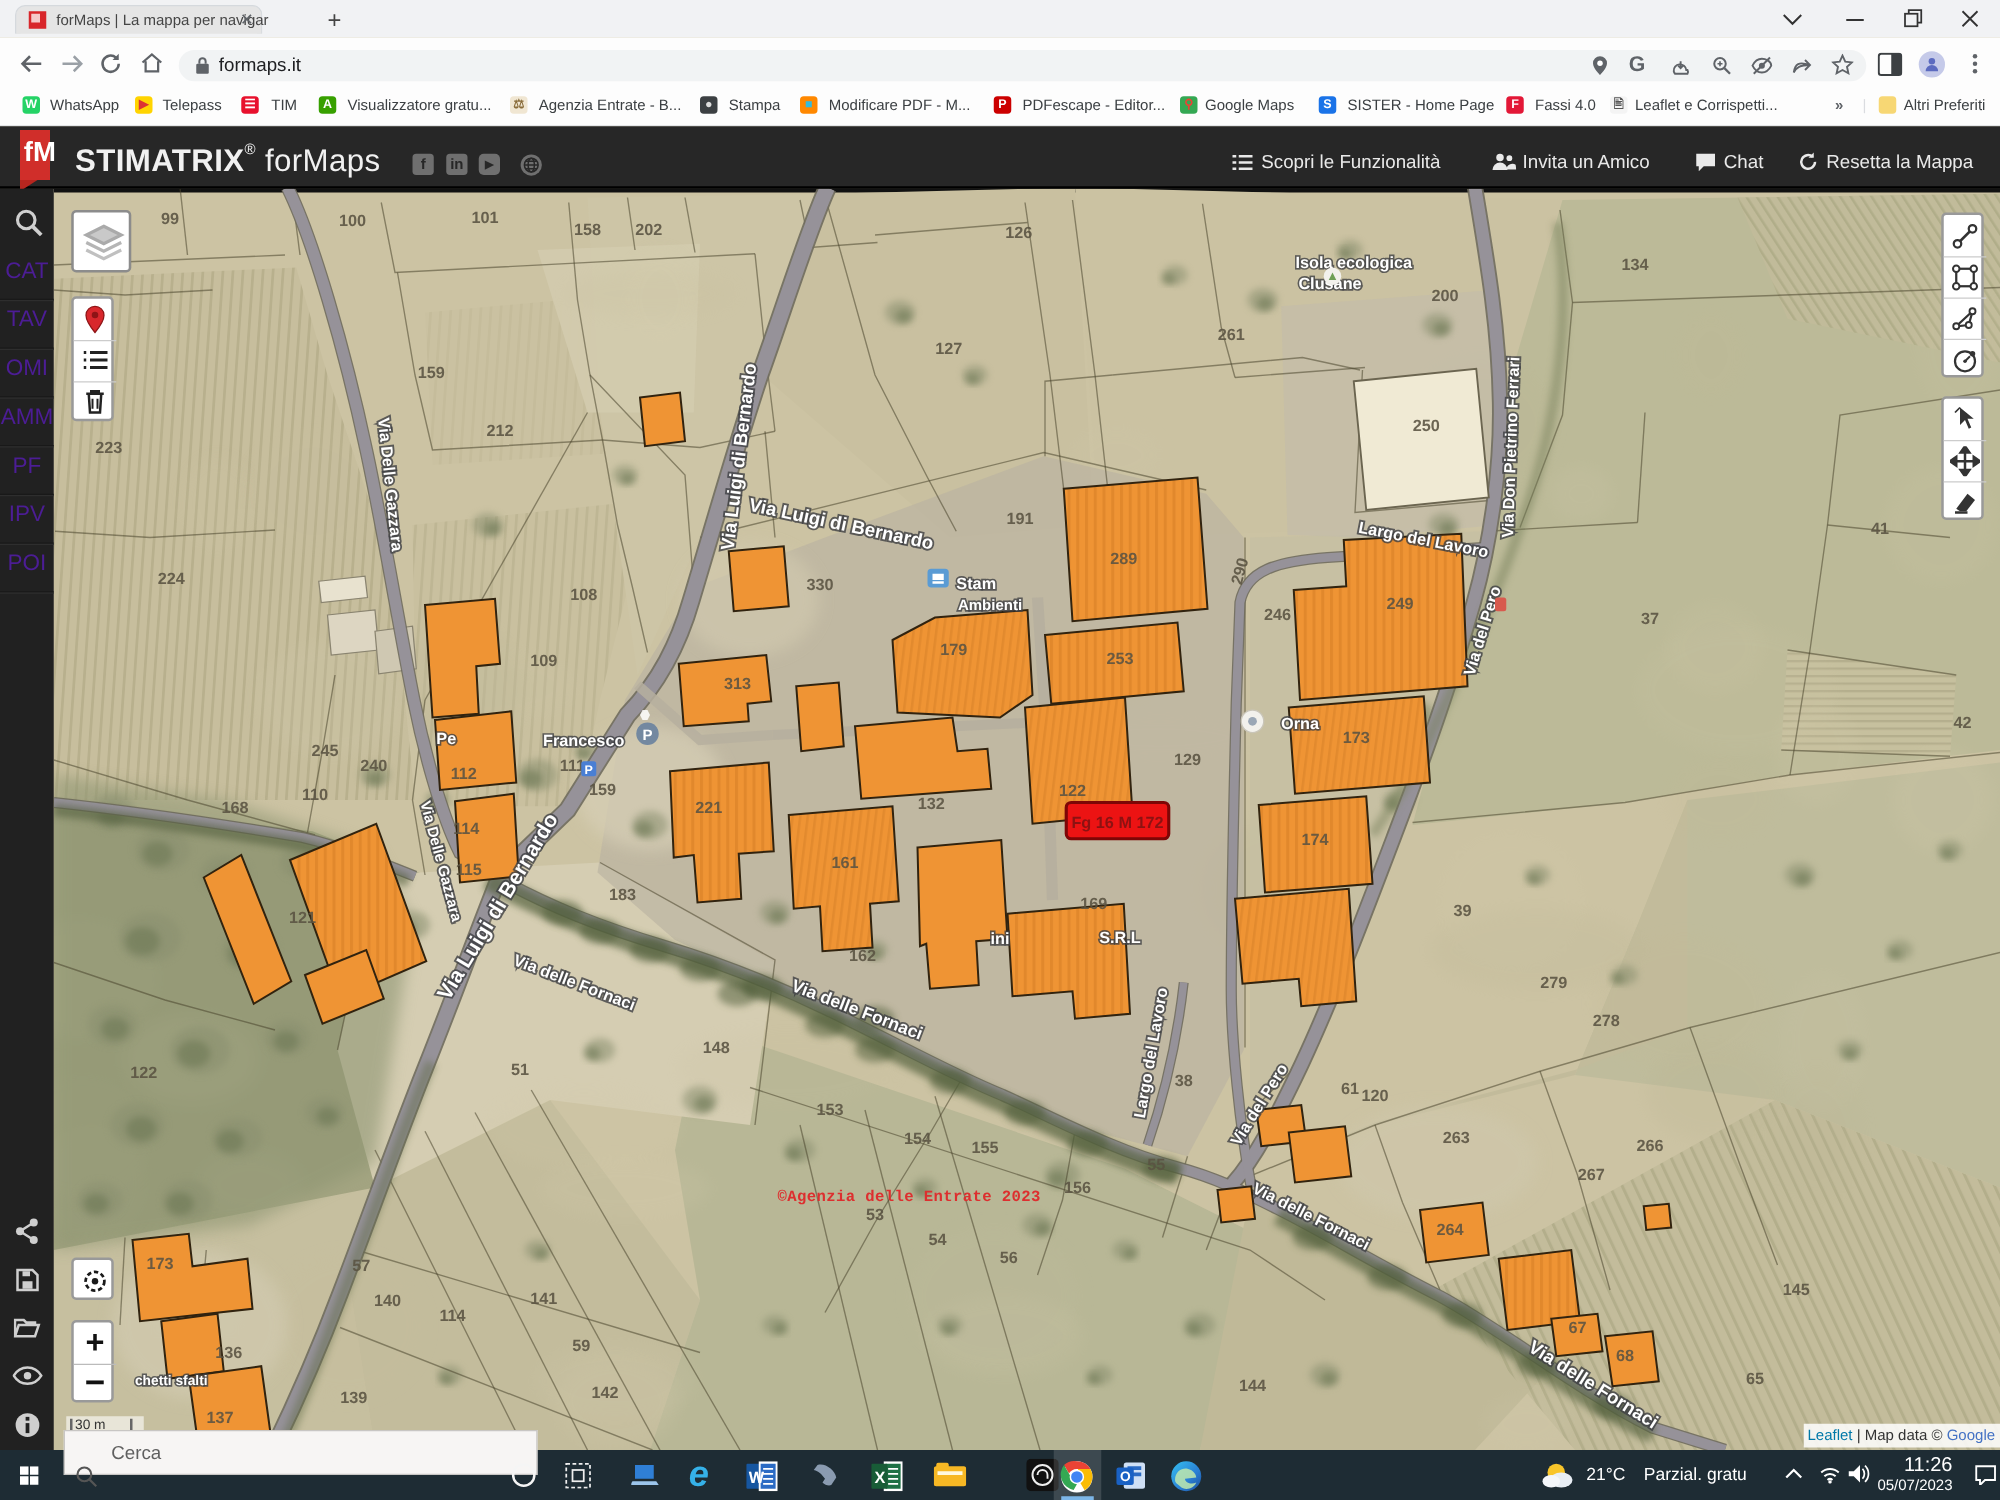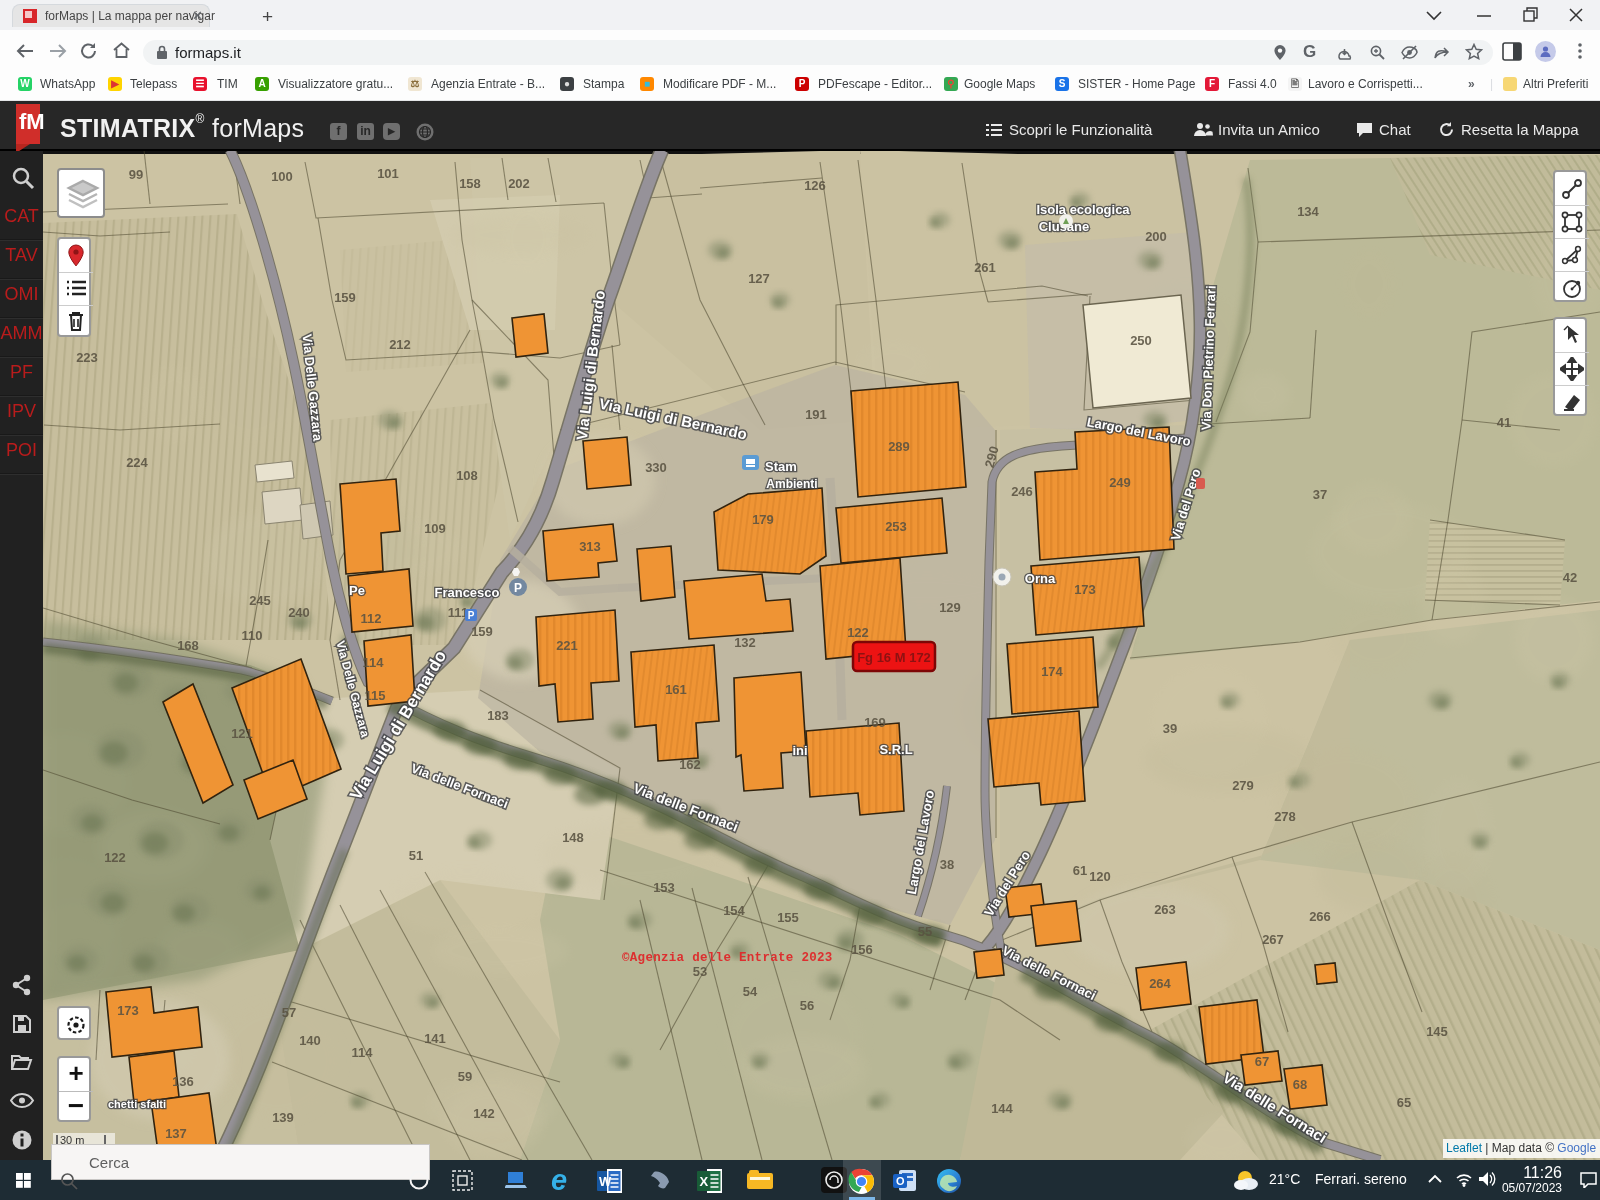--- a/index.html
+++ b/index.html
@@ -22,21 +22,21 @@
 #fmheader{position:absolute;left:0;top:101px;width:1600px;height:50px;background:#272727;border-bottom:2px solid #000}
 #fmlogo{position:absolute;left:16px;top:104px;width:24px;height:40px;background:#d02e2a}
 #fmlogo span{position:absolute;left:3px;top:5px;color:#fff;font-size:22px;font-weight:bold}
 #fmtail{position:absolute;left:16px;top:144px;width:0;height:0;border-left:14px solid #b8261f;border-bottom:9px solid transparent}
 #fmtitle{position:absolute;left:60px;top:112px;color:#f1f1f1;font-size:25px;letter-spacing:.3px}
 #fmtitle b{font-weight:bold}
 #fmtitle .rm{font-size:12px;vertical-align:14px}
 .hdrlink{position:absolute;top:121px;color:#e9e9e9;font-size:15px;white-space:nowrap}
 .soc{position:absolute;top:123px;width:17px;height:17px;background:#6f6f6f;border-radius:3px;color:#272727;font-size:12px;font-weight:bold;text-align:center;line-height:17px}
 #sidebar{position:absolute;left:0;top:151px;width:43px;height:1009px;background:#212121;overflow:hidden}
-.snav{position:absolute;left:0;width:43px;text-align:center;color:#b91c1c;font-size:18px;letter-spacing:0;white-space:nowrap;overflow:visible}
+.snav{position:absolute;left:0;width:43px;text-align:center;color:#4c1d95;font-size:18px;letter-spacing:0;white-space:nowrap;overflow:visible}
 .sico{position:absolute;left:0;width:43px;text-align:center;color:#cfcfcf}
 #taskbar{position:absolute;left:0;top:1160px;width:1600px;height:40px;background:#1e2c34}
 #tsearch{position:absolute;left:51px;top:1144px;width:379px;height:36px;background:#f7f5f4;border:1px solid #c8c6c4}
 #tsearch span{position:absolute;left:37px;top:9px;font-size:15px;color:#5f5f5f}
 #mapwrap{position:absolute;left:43px;top:151px;width:1557px;height:1009px;overflow:hidden}
 .leaf{position:absolute;background:#fff;border:2px solid rgba(120,120,120,.85);border-radius:4px}
 </style></head><body>
 
 <div id="tabstrip"></div>
 <div id="tab">
@@ -135,21 +135,21 @@
 <div class="bm" style="left:663px">Modificare PDF - M...</div>
 <div class="bmi" style="left:795px;background:#c00;color:#fff;font-size:10px;text-align:center;line-height:14px;font-weight:bold">P</div>
 <div class="bm" style="left:818px">PDFescape - Editor...</div>
 <div class="bmi" style="left:944px;background:#34a853;color:#ea4335;font-size:10px;text-align:center;line-height:14px;font-weight:bold">⚲</div>
 <div class="bm" style="left:964px">Google Maps</div>
 <div class="bmi" style="left:1055px;background:#1a73e8;color:#fff;font-size:10px;text-align:center;line-height:14px;font-weight:bold">S</div>
 <div class="bm" style="left:1078px">SISTER - Home Page</div>
 <div class="bmi" style="left:1205px;background:#e31837;color:#fff;font-size:10px;text-align:center;line-height:14px;font-weight:bold">F</div>
 <div class="bm" style="left:1228px">Fassi 4.0</div>
 <div class="bmi" style="left:1288px;background:#f4f4f4;color:#555;font-size:10px;text-align:center;line-height:14px;font-weight:bold">🖹</div>
-<div class="bm" style="left:1308px">Lavoro e Corrispetti...</div>
+<div class="bm" style="left:1308px">Leaflet e Corrispetti...</div>
 <div class="bm" style="left:1468px;color:#5f6368;font-weight:bold">»</div>
 <div class="bm" style="left:1490px;color:#dadce0">|</div>
 <div class="bmi" style="left:1503px;background:#f7d774"></div>
 <div class="bm" style="left:1523px">Altri Preferiti</div>
 
 <div id="fmheader"></div>
 <div id="fmlogo">
     <span>fM</span>
   </div>
 <div id="fmtail"></div>
@@ -896,21 +896,21 @@
     </defs>
     <circle cx="13" cy="13" r="12" fill="url(#edg)"></circle>
     <path d="M4 16 c0 -7 6 -10 10 -9 c5 1 7 5 7 7 l-9 1 c0 3 5 5 9 3 c-2 5 -9 7 -13 3 c-2.5 -2 -4 -3 -4 -5z" fill="#bfe9ae" opacity=".85"></path>
   </svg>
 <svg class="abs" style="left:1233px;top:1168px" width="27" height="25">
     <circle cx="12" cy="10" r="7" fill="#f8c52a"></circle>
     <ellipse cx="16" cy="16" rx="9" ry="6" fill="#e8eef4"></ellipse>
     <ellipse cx="8" cy="17" rx="7" ry="5" fill="#f4f7fa"></ellipse>
   </svg>
 <div class="abs" style="left:1269px;top:1171px;color:#fff;font-size:14px">21°C</div>
-<div class="abs" style="left:1315px;top:1171px;color:#fff;font-size:14px">Ferrari. sereno</div>
+<div class="abs" style="left:1315px;top:1171px;color:#fff;font-size:14px">Parzial. gratu</div>
 <svg class="abs" style="left:1428px;top:1174px" width="14" height="11">
     <path d="M1 8 L7 2 L13 8" fill="none" stroke="#fff" stroke-width="1.8"></path>
   </svg>
 <svg class="abs" style="left:1455px;top:1172px" width="18" height="15">
     <g fill="none" stroke="#fff" stroke-width="1.6">
       <path d="M2 6 a10 10 0 0 1 14 0"></path>
       <path d="M4.5 9 a6.5 6.5 0 0 1 9 0"></path>
       <path d="M7 12 a3 3 0 0 1 4 0"></path>
     </g>
     <circle cx="9" cy="13.5" r="1.4" fill="#fff"></circle>

